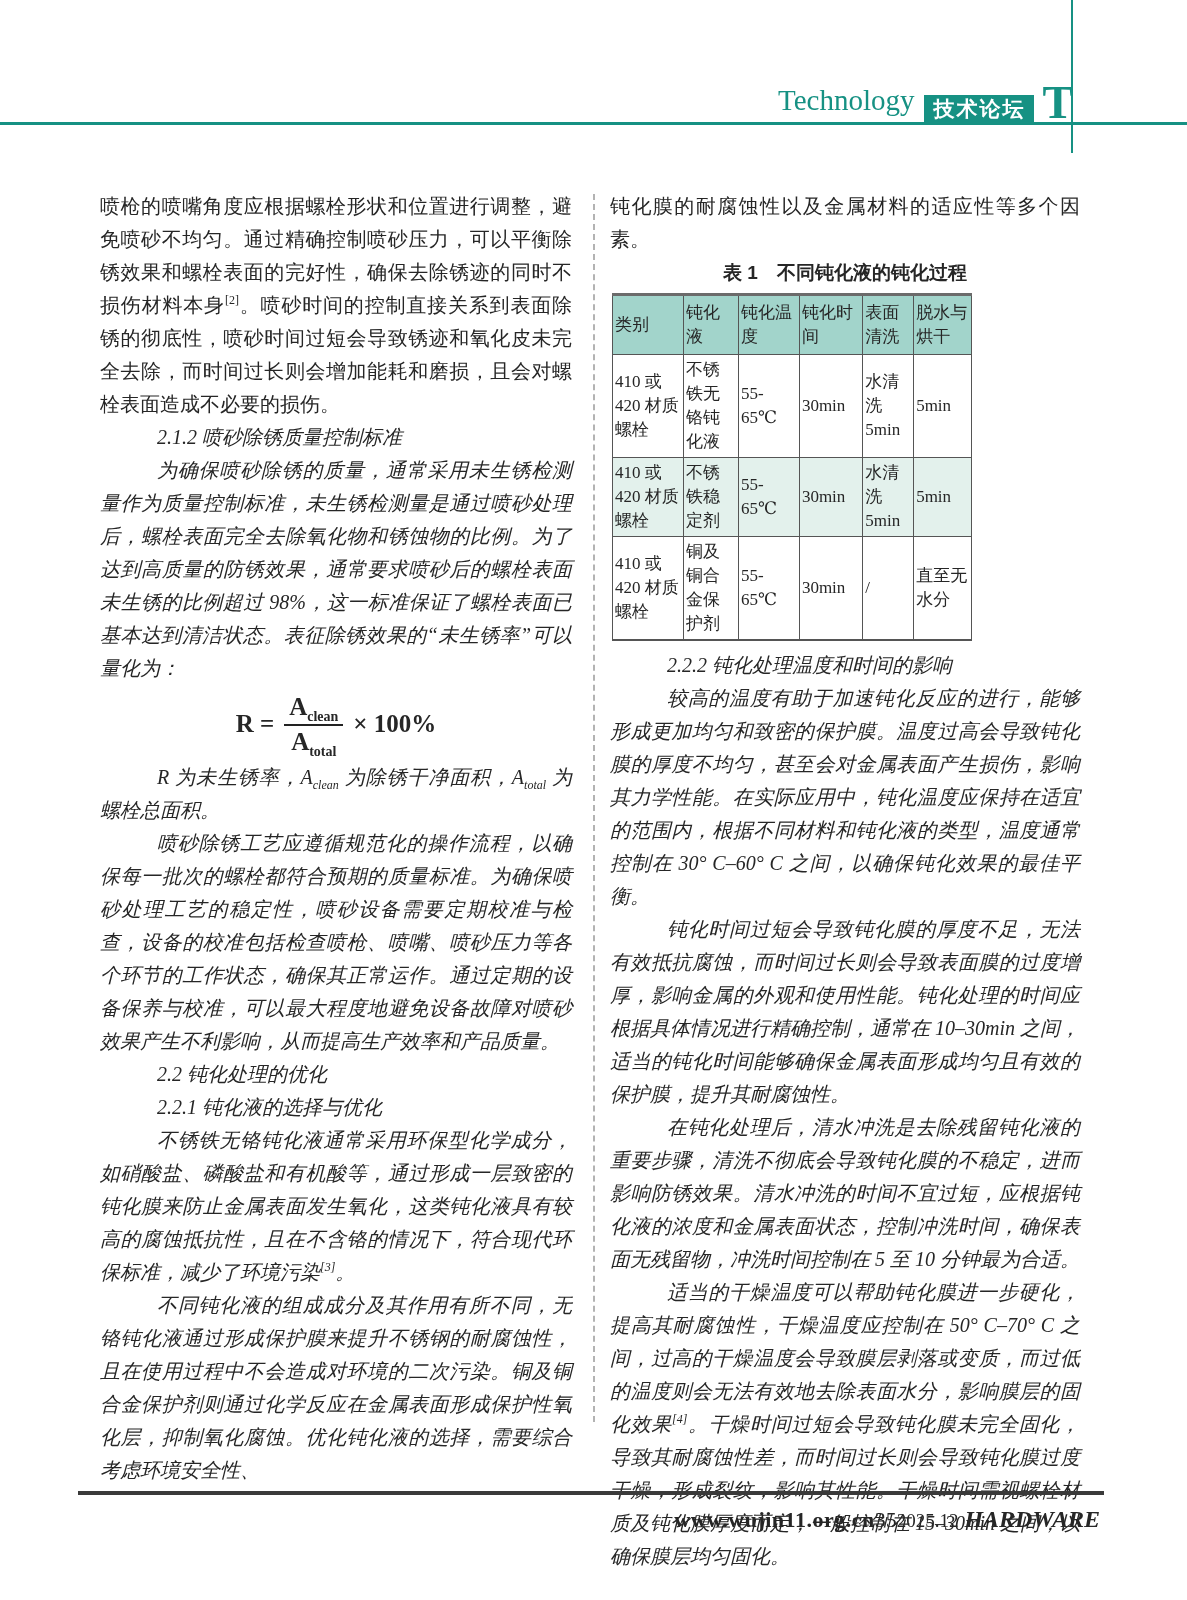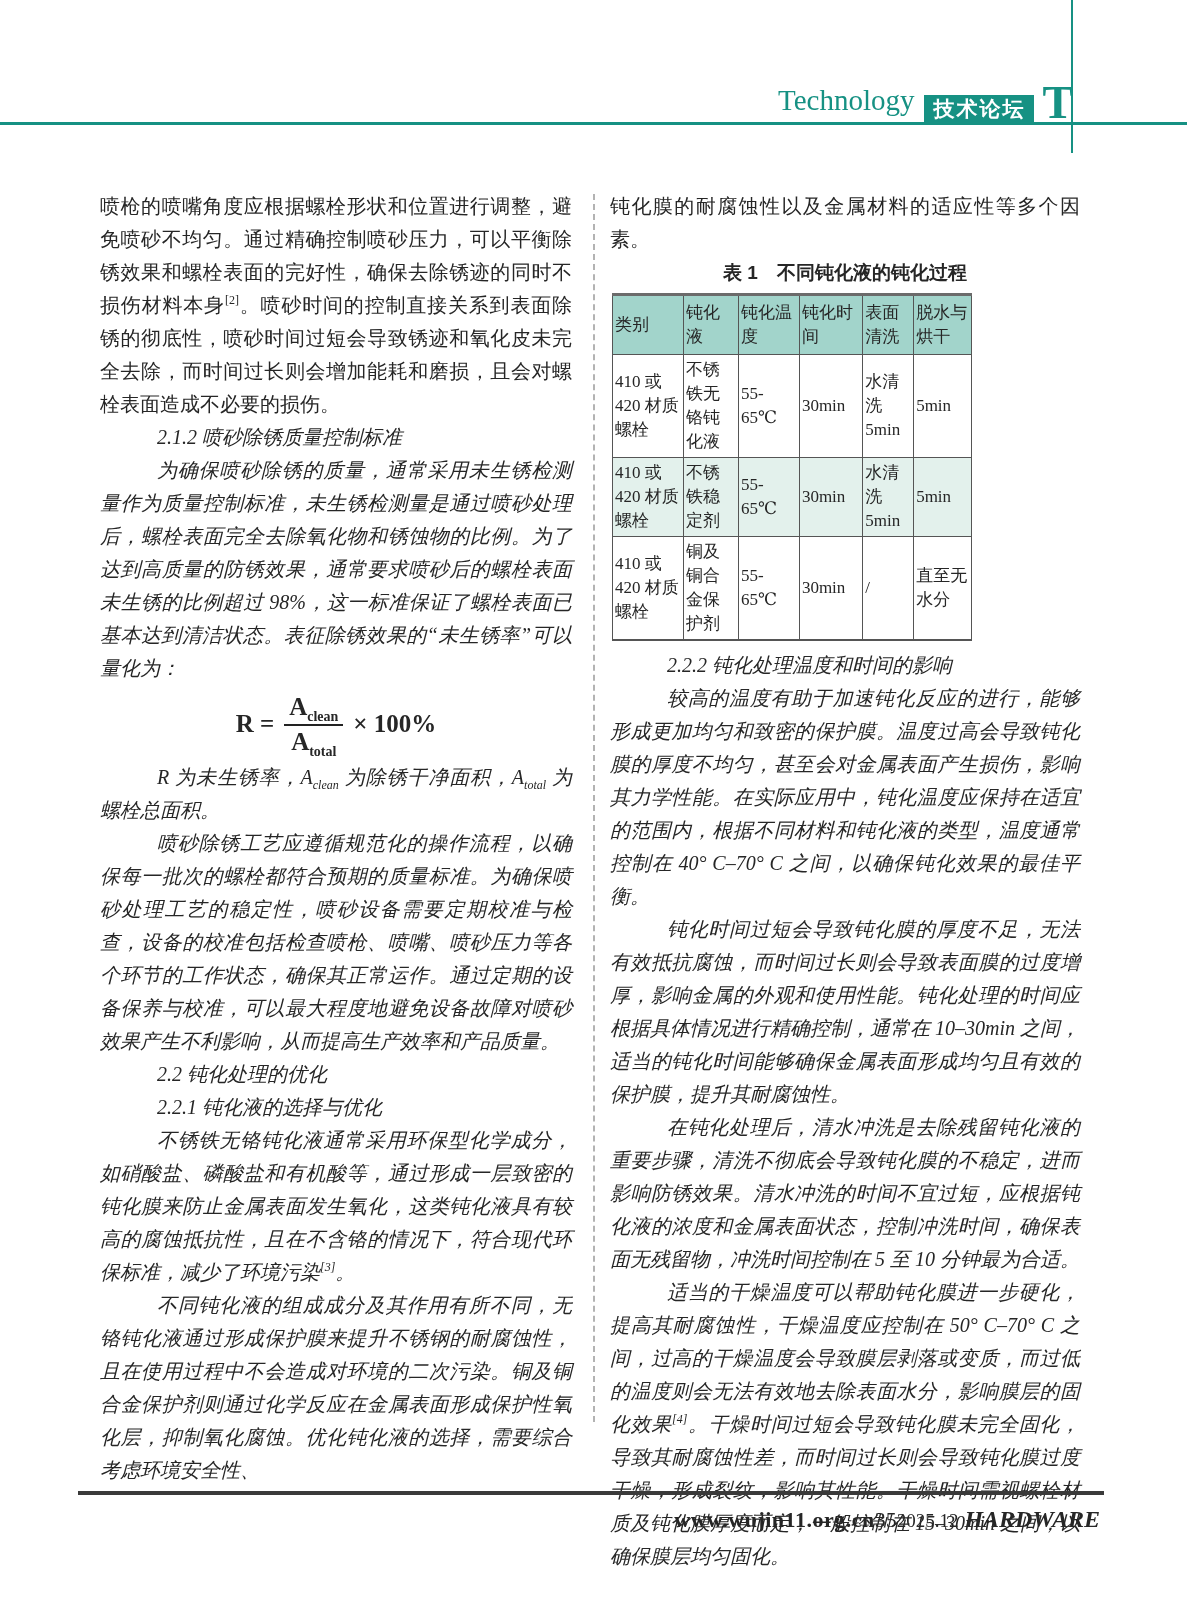--- a/index.html
+++ b/index.html
@@ -139,21 +139,21 @@
           <td>410 或 420 材质螺栓</td>
           <td>铜及铜合金保护剂</td>
           <td>55-65℃</td>
           <td>30min</td>
           <td>/</td>
           <td>直至无水分</td>
         </tr>
       </tbody>
     </table>
     <p class="par indent">2.2.2 钝化处理温度和时间的影响</p>
-    <p class="par indent">较高的温度有助于加速钝化反应的进行，能够形成更加均匀和致密的保护膜。温度过高会导致钝化膜的厚度不均匀，甚至会对金属表面产生损伤，影响其力学性能。在实际应用中，钝化温度应保持在适宜的范围内，根据不同材料和钝化液的类型，温度通常控制在 40° C–70° C 之间，以确保钝化效果的最佳平衡。</p>
+    <p class="par indent">较高的温度有助于加速钝化反应的进行，能够形成更加均匀和致密的保护膜。温度过高会导致钝化膜的厚度不均匀，甚至会对金属表面产生损伤，影响其力学性能。在实际应用中，钝化温度应保持在适宜的范围内，根据不同材料和钝化液的类型，温度通常控制在 30° C–60° C 之间，以确保钝化效果的最佳平衡。</p>
     <p class="par indent">钝化时间过短会导致钝化膜的厚度不足，无法有效抵抗腐蚀，而时间过长则会导致表面膜的过度增厚，影响金属的外观和使用性能。钝化处理的时间应根据具体情况进行精确控制，通常在 10–30min 之间，适当的钝化时间能够确保金属表面形成均匀且有效的保护膜，提升其耐腐蚀性。</p>
     <p class="par indent">在钝化处理后，清水冲洗是去除残留钝化液的重要步骤，清洗不彻底会导致钝化膜的不稳定，进而影响防锈效果。清水冲洗的时间不宜过短，应根据钝化液的浓度和金属表面状态，控制冲洗时间，确保表面无残留物，冲洗时间控制在 5 至 10 分钟最为合适。</p>
     <p class="par indent"><span>适当的干燥温度可以帮助钝化膜进一步硬化，提高其耐腐蚀性，干燥温度应控制在 50° C–70° C 之间，过高的干燥温度会导致膜层剥落或变质，而过低的温度则会无法有效地去除表面水分，影响膜层的固化效果</span><sup class="ref">[4]</sup><span>。干燥时间过短会导致钝化膜未完全固化，导致其耐腐蚀性差，而时间过长则会导致钝化膜过度干燥，形成裂纹，影响其性能。干燥时间需视螺栓材质及钝化膜厚度而定，一般控制在 15–30min 之间，以确保膜层均匀固化。</span></p>
   </div>
 
   <div class="footer-rule"></div>
   <div class="footer-row">
     <span class="footer-site">www.wujin11.org.cn</span>
     <span class="footer-page">35</span>
     <span>

